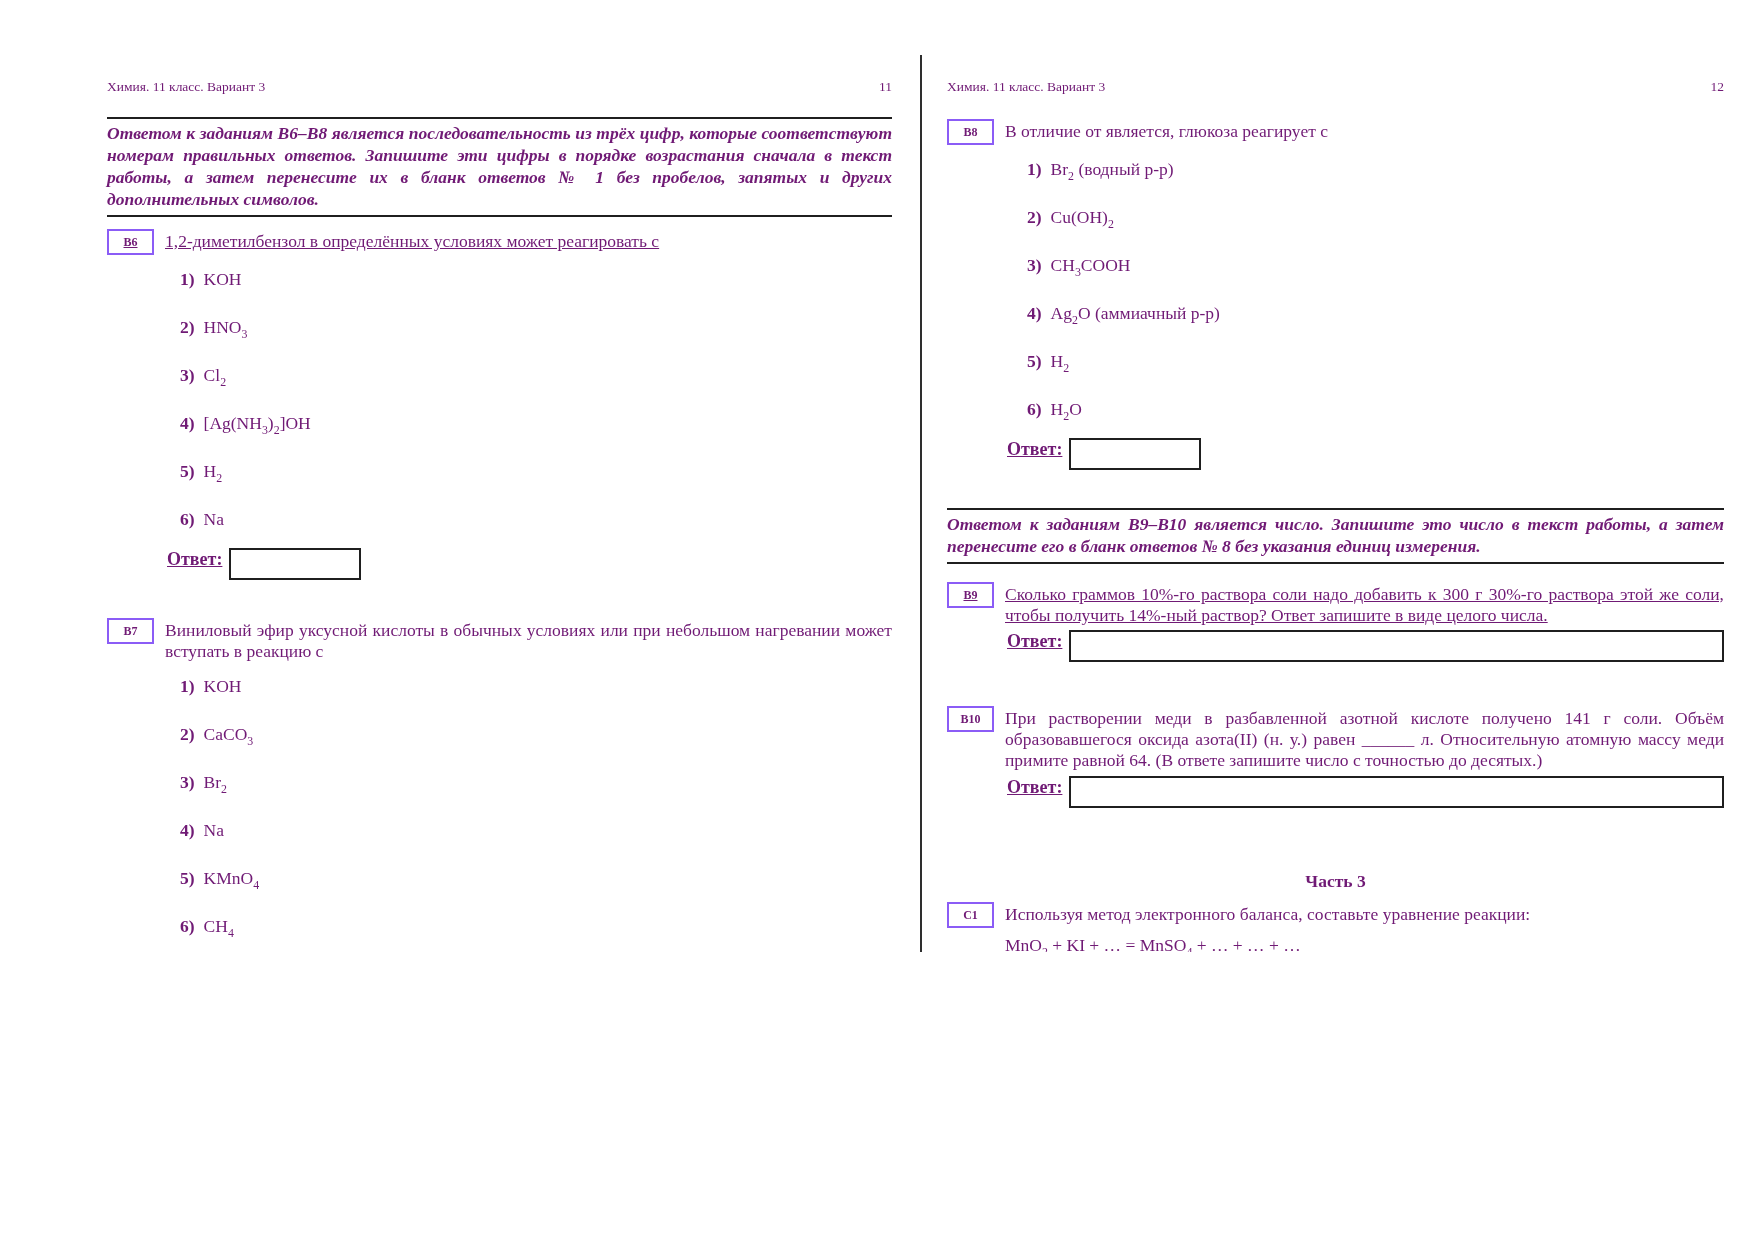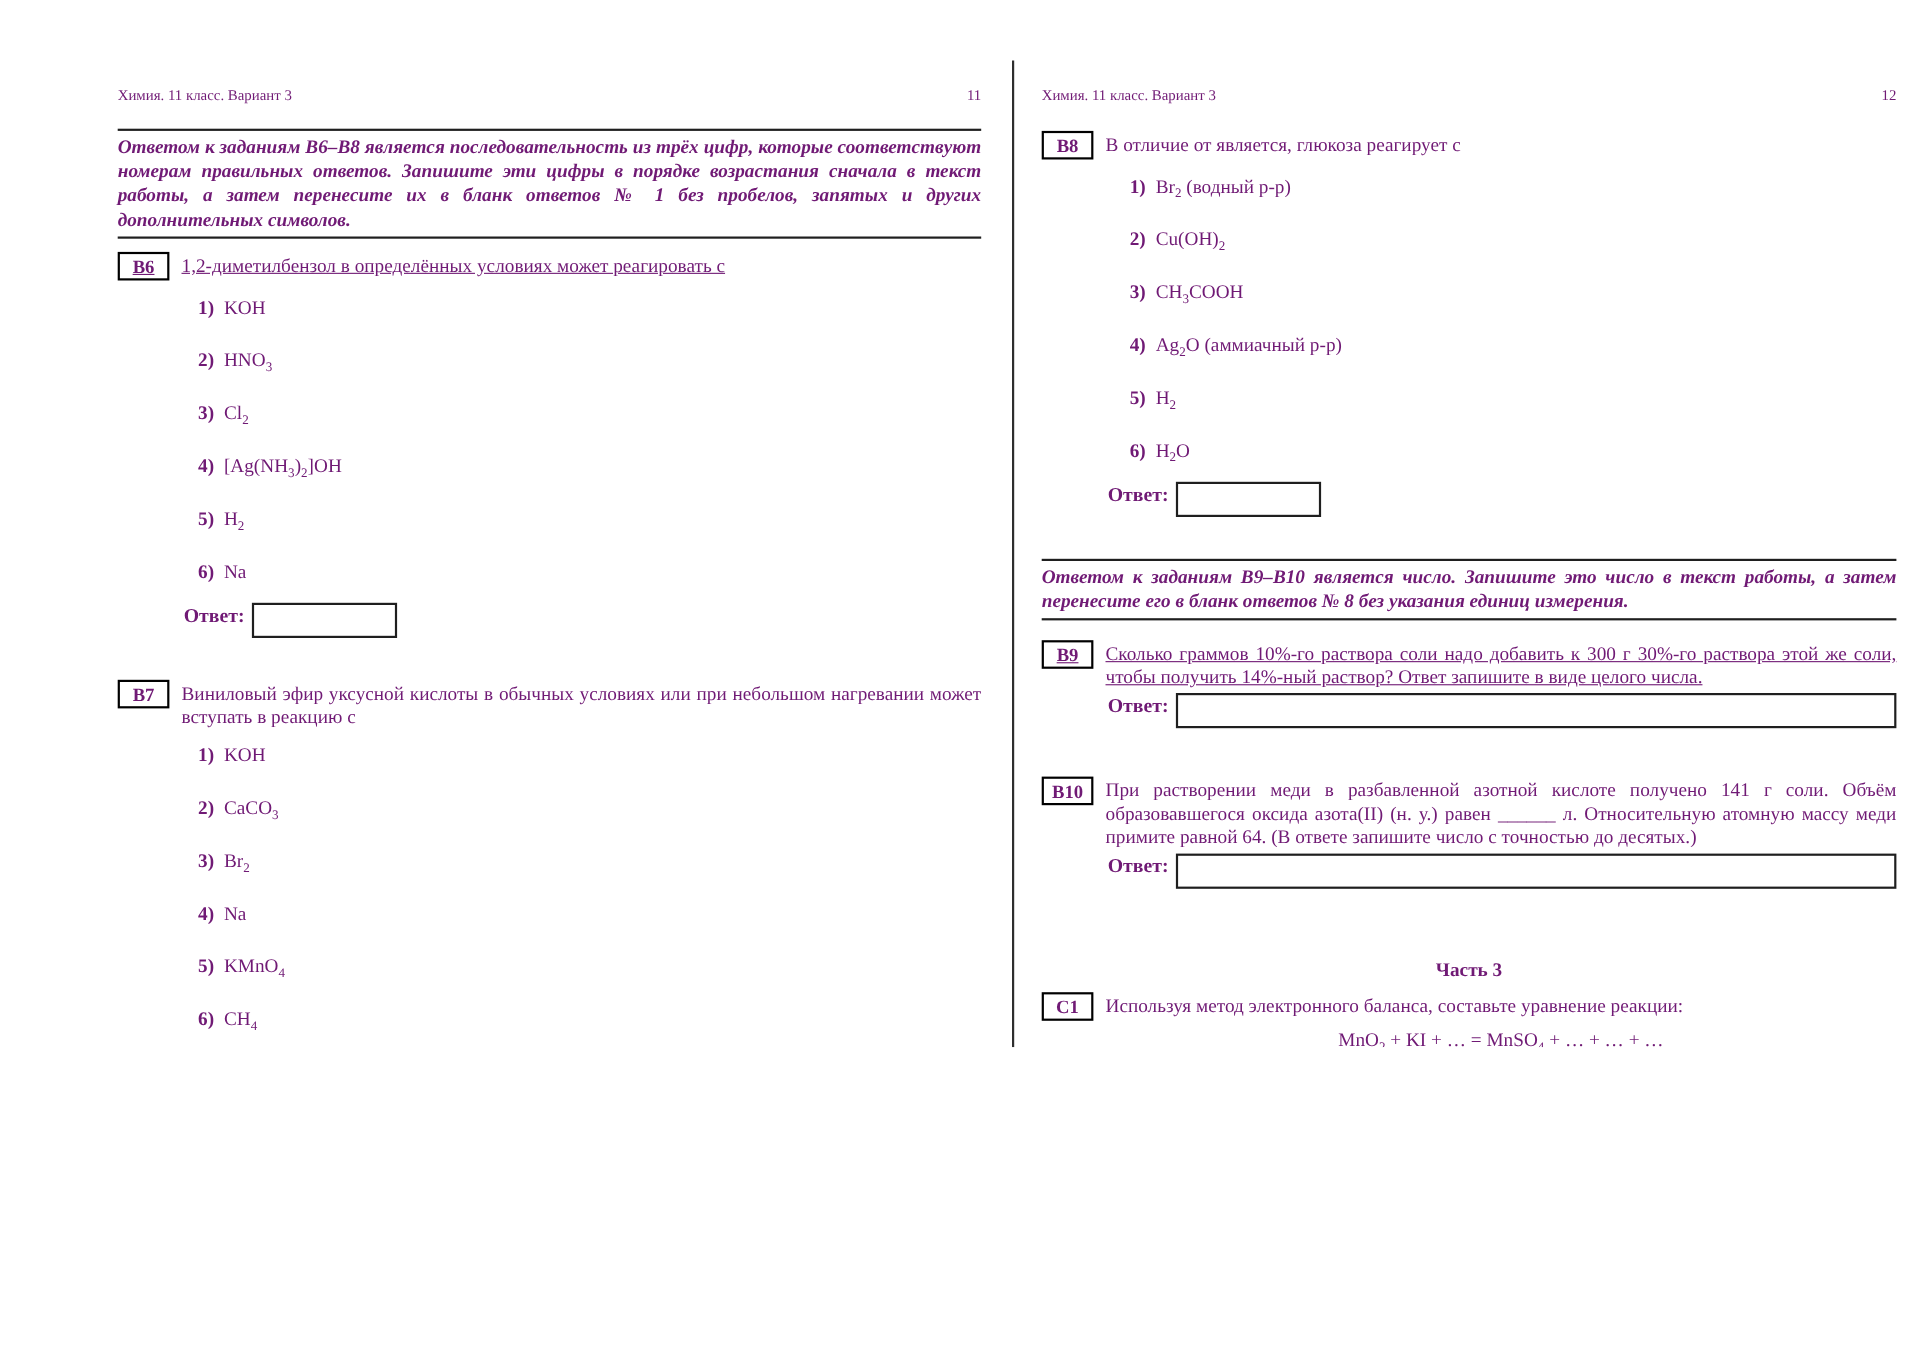--- a/index.html
+++ b/index.html
@@ -19,40 +19,40 @@
   .instr{
     margin-top:22px;
     border-top:2.5px solid #1f1f1f;border-bottom:2.5px solid #1f1f1f;
     padding:3px 0 5px;
     font-weight:bold;font-style:italic;
     text-align:justify;line-height:22px;
   }
   .question{display:flex;gap:11px;align-items:flex-start;}
   .qlabel{
     flex:0 0 auto;width:47px;height:26px;box-sizing:border-box;
-    border:2px solid #000000;
+    border:2px solid #8b5cf6;
     display:flex;align-items:center;justify-content:center;
-    font-weight:bold;font-size:17px;
+    font-weight:bold;font-size:12px;
   }
   .qtext{flex:1;text-align:justify;padding-top:2px;}
   .opts{display:flex;flex-direction:column;gap:27px;margin-left:73px;}
   .page-right .opts{margin-left:80px;}
   .opt{display:flex;gap:9px;align-items:baseline;}
   .optnum{font-weight:bold;}
   sub{font-size:68%;line-height:0;}
-  .answer{display:flex;align-items:flex-start;gap:7px;margin-left:60px;}
+  .answer{display:flex;align-items:flex-start;gap:7px;margin-left:60px;text-decoration:underline;}
   .page-right .answer{margin-left:60px;}
   .answer-label{font-weight:bold;font-size:18px;line-height:23px;}
   .answer-box{
     box-sizing:border-box;border:2px solid #1f1f1f;background:#ffffff;
     width:132px;height:32px;
   }
   .answer-box.wide{width:660px;height:32px;}
   .part3{ text-align:center;font-weight:bold;margin-top:62px;line-height:22px;}
-  .equation{text-align:center;margin-top:8px;line-height:25px;}
+  .equation{text-align:left;margin-top:8px;line-height:25px;}
   .qline2{margin-top:14px;}
   .divider{position:absolute;left:878px;top:55px;width:2px;height:1112px;background:#2e2e2e;}
   .edge{position:absolute;left:1742px;top:55px;width:1px;height:1115px;background:#cccccc;}
   
   .mt-q1{margin-top:12px;text-decoration:underline;}
   .mt-opts-b6{margin-top:14px;}
   .mt-ans-b6{margin-top:18px;}
   .mt-q-b7{margin-top:38px;}
   .mt-opts-b7{margin-top:14px;}
   .mt-ans-b7{margin-top:16px;}

